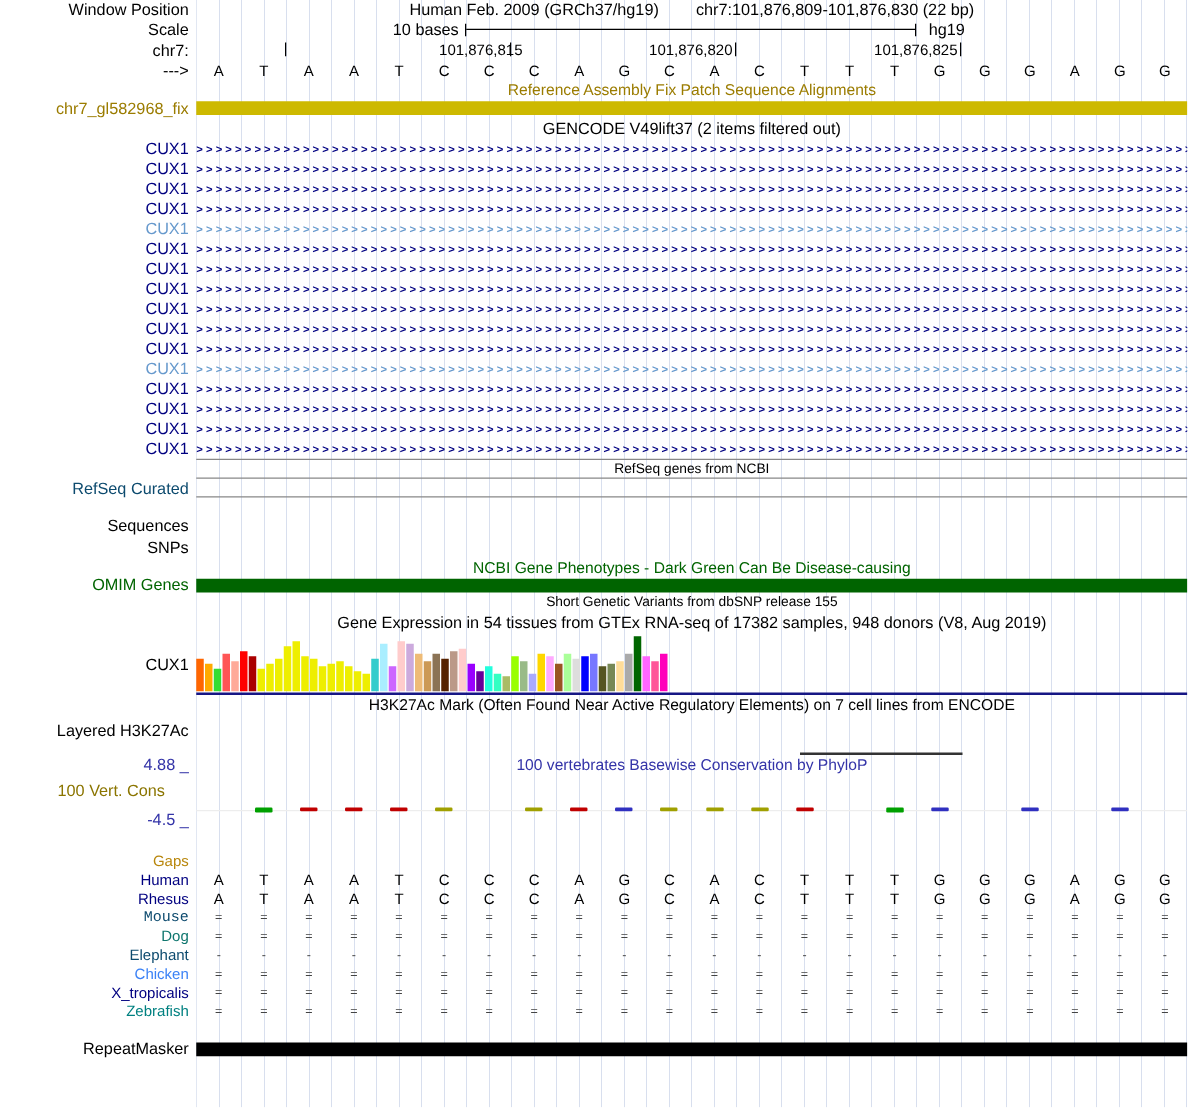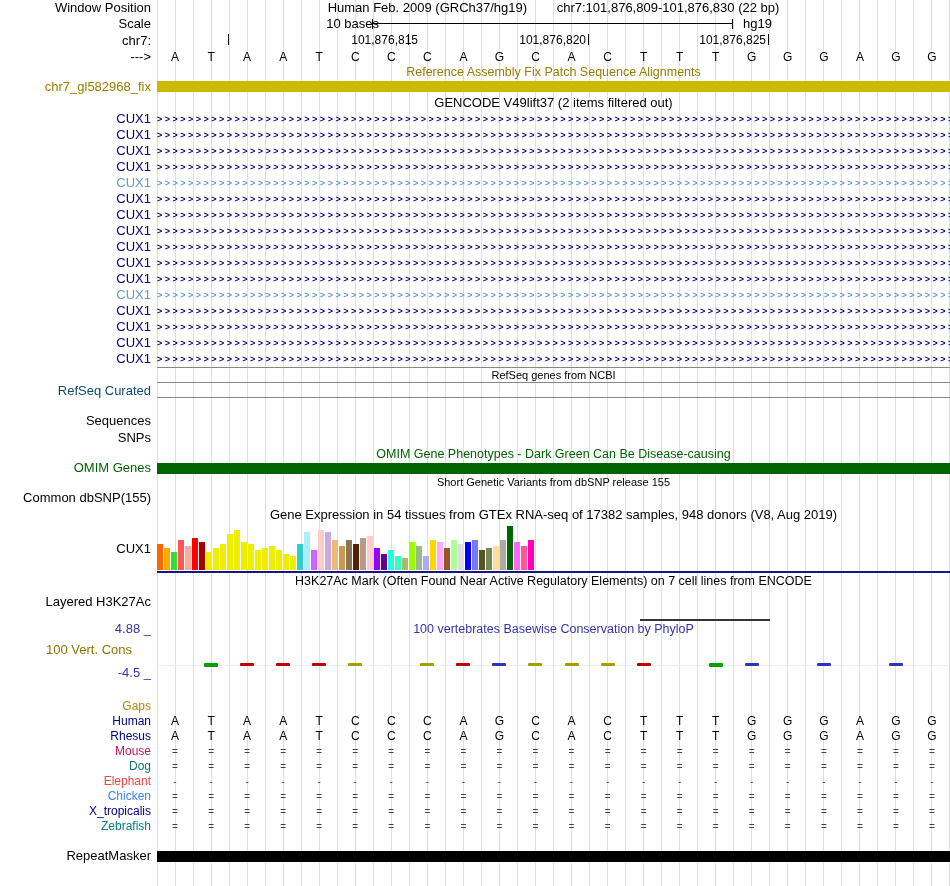--- a/index.html
+++ b/index.html
@@ -13,21 +13,21 @@
   .trk { position:relative; flex:1; }
   .center { text-align:center; }
   .h13{height:13px;line-height:13px}.h14{height:14px;line-height:14px}.h15{height:15px;line-height:15px}
   .h16{height:16px;line-height:16px}.h17{height:17px;line-height:17px}.h18{height:18px;line-height:18px}
   .h23{height:23px}.h32{height:32px}.h49{height:49px}
   .navy{color:#0c4a6e}.olive{color:#8b7500}.green{color:#006400}.gold{color:#b8860b}
   .blue{color:#3434a8}.fixc{color:#9b7c00}
   .sm{font-size:11px}.md{font-size:12px}.hd{font-size:12.5px}
   .tick{position:absolute;top:2px;width:1px;height:11px;background:#000}
   .coord{position:absolute;top:0;width:95px;text-align:right;font-size:12px}
-  .scale-text{position:absolute;left:112px;width:110px;text-align:right}
+  .scale-text{position:absolute;left:100px;width:110px;text-align:right}
   .scale-line{position:absolute;left:215px;top:3px;width:361px;height:10px;border-left:1px solid #000;border-right:1px solid #000}
   .scale-line::after{content:'';position:absolute;left:0;right:0;top:4px;border-top:1px solid #000}
   .hg19{position:absolute;left:586px;top:0}
   .cols{position:absolute;left:0;right:0;top:0;bottom:0;display:grid;grid-template-columns:repeat(22,1fr)}
   .cols span{text-align:center;font-size:12px}
   .bar{position:absolute;left:0;right:0;top:2px;height:11px}
   .bar.fix{background:#cdb900}
   .bar.omim{background:#006400}
   .bar.rmsk{background:#000}
   .arrows{overflow:hidden;white-space:nowrap;font-size:9px;font-weight:bold;letter-spacing:2.5px;line-height:16px}
@@ -241,36 +241,32 @@
     <div class="lbl">Sequences</div>
     <div class="trk"></div>
   </div>
   <div class="row h17">
     <div class="lbl">SNPs</div>
     <div class="trk"></div>
   </div>
 
   <div class="row h16">
     <div class="lbl"></div>
-    <div class="trk center green hd">OMIM Gene Phenotypes - Dark Green Can Be Disease-causing</div>
+    <div class="trk center green hd">NCBI Gene Phenotypes - Dark Green Can Be Disease-causing</div>
   </div>
   <div class="row h13">
     <div class="lbl green" style="line-height:12px">OMIM Genes</div>
     <div class="trk">
         <div class="bar omim" style="top:1px"></div>
       </div>
   </div>
 
   <div class="row h14">
     <div class="lbl"></div>
     <div class="trk center sm">Short Genetic Variants from dbSNP release 155</div>
-  </div>
-  <div class="row h17">
-    <div class="lbl">Common dbSNP(155)</div>
-    <div class="trk"></div>
   </div>
 
   <div class="row h18">
     <div class="lbl"></div>
     <div class="trk center">Gene Expression in 54 tissues from GTEx RNA-seq of 17382 samples, 948 donors (V8, Aug 2019)</div>
   </div>
   <div class="row h49">
     <div class="lbl" style="line-height:49px">CUX1</div>
     <div class="trk">
       <div class="gtex-wrap">
@@ -472,21 +468,21 @@
           <span>G</span>
           <span>G</span>
           <span>G</span>
           <span>A</span>
           <span>G</span>
           <span>G</span>
         </div>
       </div>
   </div>
   <div class="row h15 syms">
-    <div class="lbl md" style="color: #be185d;">Mouse</div>
+    <div class="lbl md" style="color: #0c4a6e; font-family: Liberation Mono, monospace;">Mouse</div>
     <div class="trk">
         <div class="cols">
           <span>=</span>
           <span>=</span>
           <span>=</span>
           <span>=</span>
           <span>=</span>
           <span>=</span>
           <span>=</span>
           <span>=</span>
@@ -530,21 +526,21 @@
           <span>=</span>
           <span>=</span>
           <span>=</span>
           <span>=</span>
           <span>=</span>
           <span>=</span>
         </div>
       </div>
   </div>
   <div class="row h15 syms">
-    <div class="lbl md" style="color: #ef4444;">Elephant</div>
+    <div class="lbl md" style="color: #0c4a6e;">Elephant</div>
     <div class="trk">
         <div class="cols">
           <span>-</span>
           <span>-</span>
           <span>-</span>
           <span>-</span>
           <span>-</span>
           <span>-</span>
           <span>-</span>
           <span>-</span>

